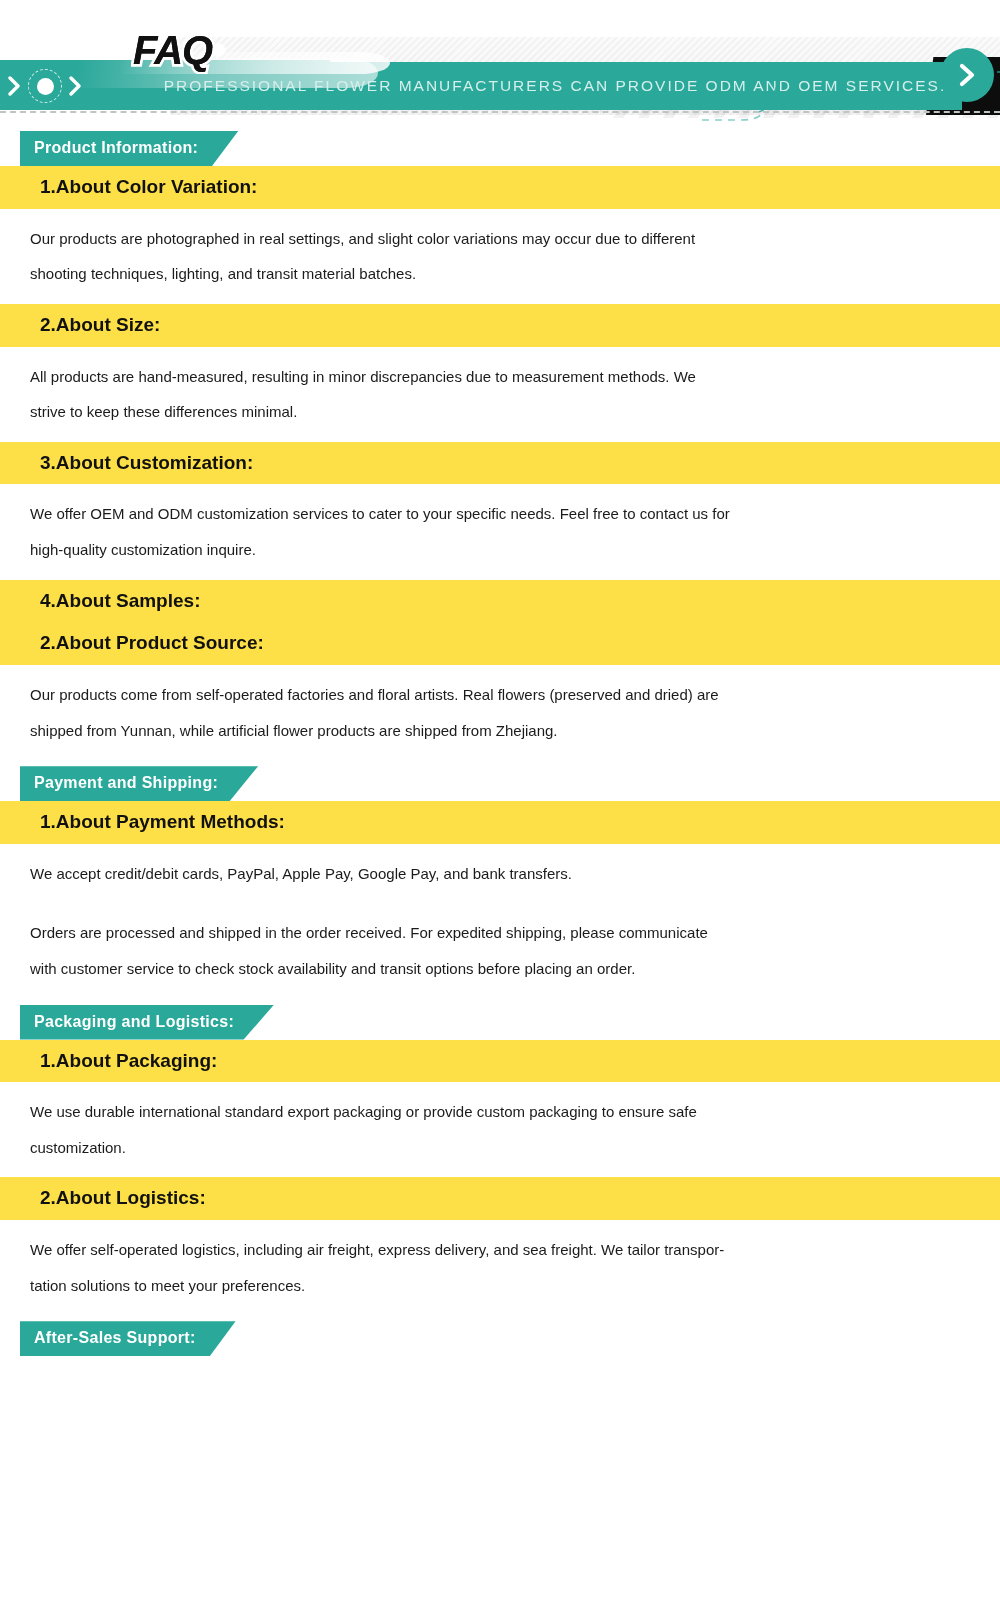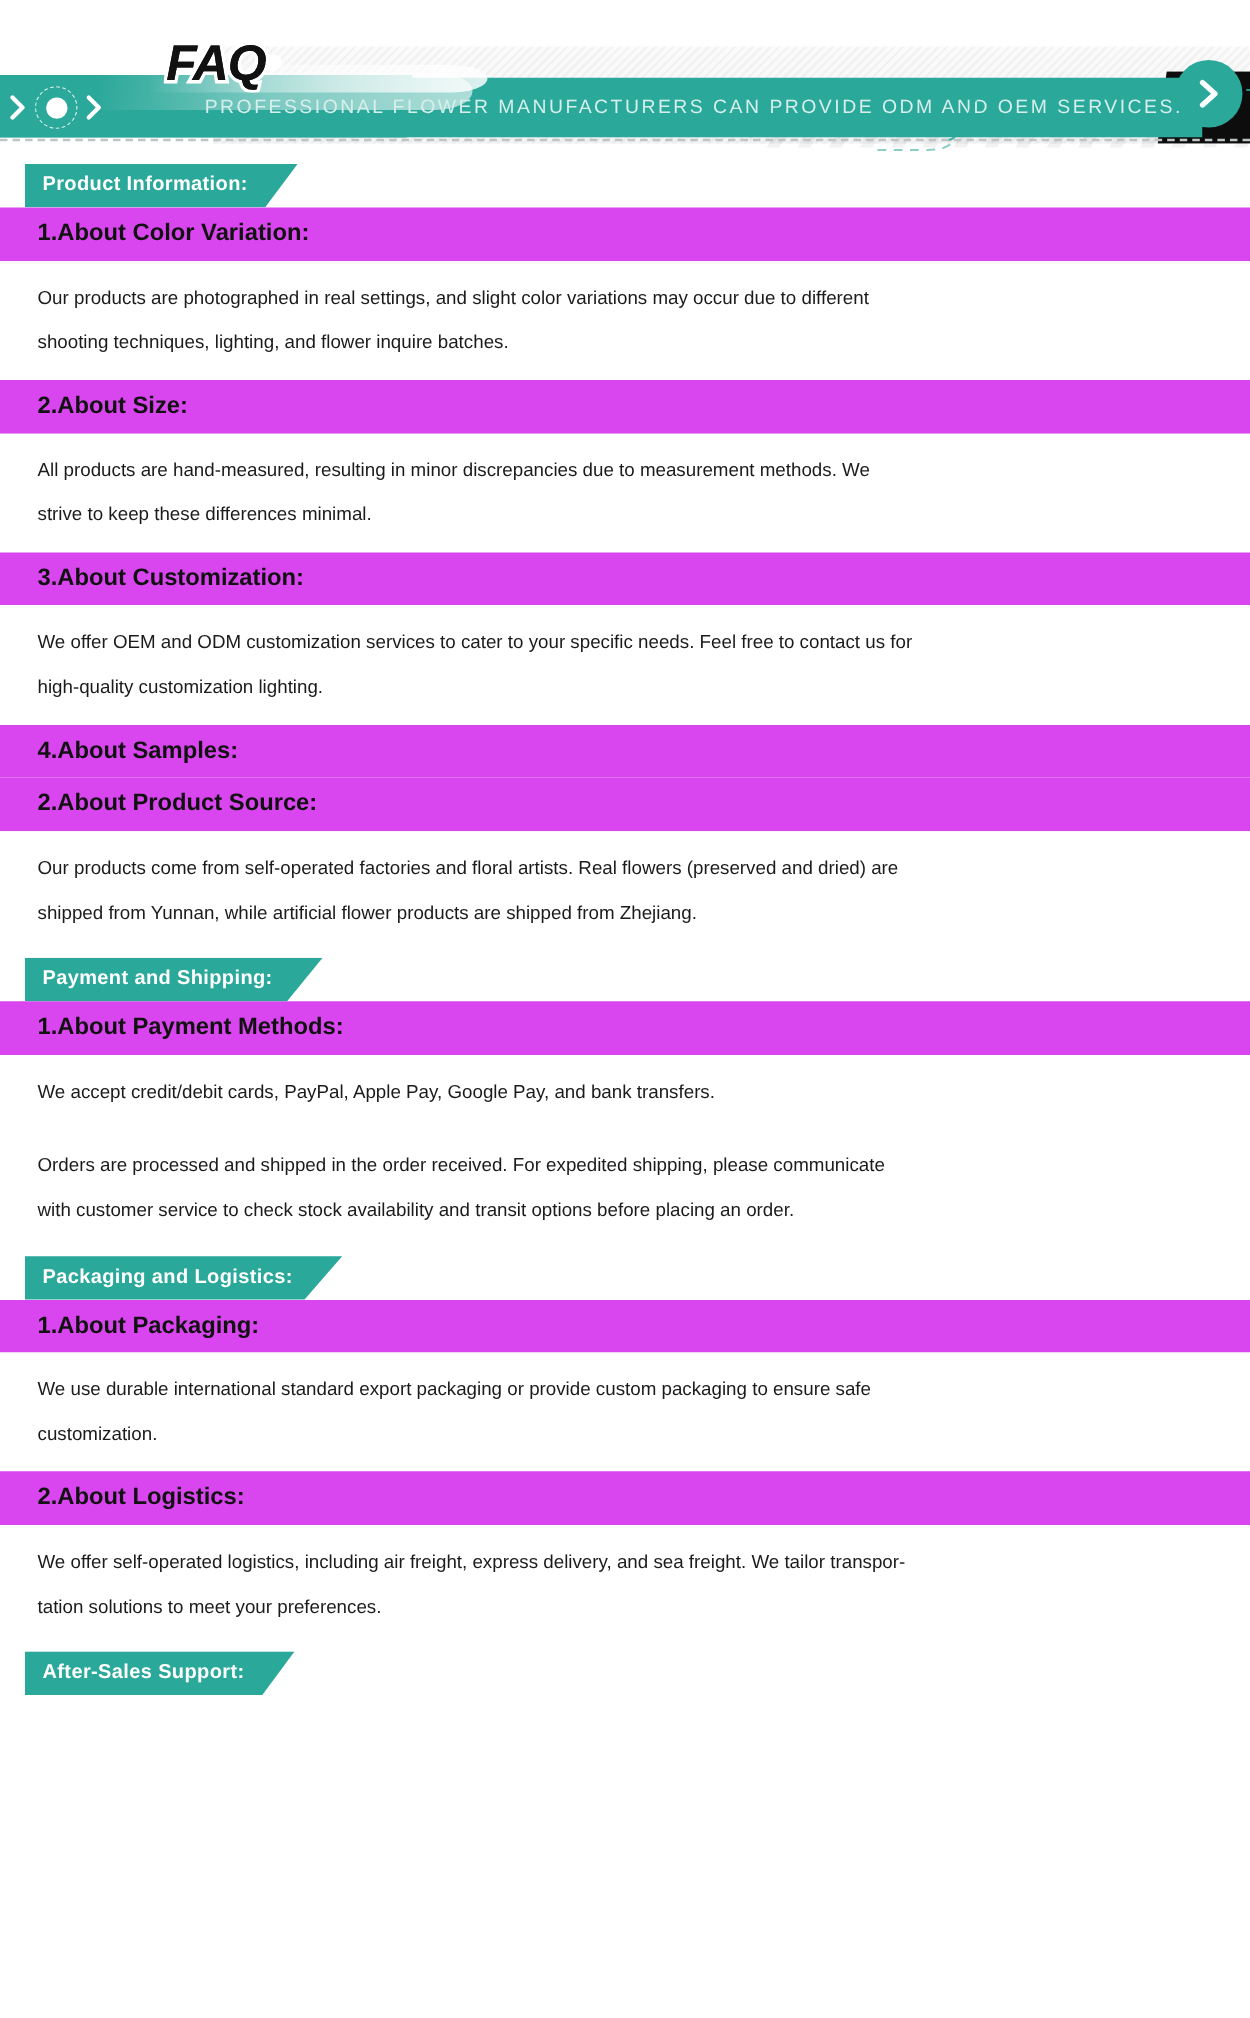--- a/index.html
+++ b/index.html
@@ -206,22 +206,22 @@
     color: #ffffff;
     font-size: 16px;
     font-weight: bold;
     letter-spacing: 0.3px;
     clip-path: polygon(0 0, 100% 0, 88% 100%, 0 100%);
     white-space: nowrap;
   }
 
   .qa-row {
     width: 1000px;
-    background: #d946ef;
-    padding: 9px 30px 10px 30px;
+    background: #fde047;
+    padding: 9px 30px 10px 40px;
   }
   .qa-question {
     font-size: 19px;
     font-weight: bold;
     color: #111111;
     line-height: 1.25;
   }
 
   .qa-answer {
     width: 1000px;
@@ -288,31 +288,31 @@
       <svg width="26" height="26" viewBox="0 0 26 26">
         <path d="M8 4 L18 13 L8 22" fill="none" stroke="#ffffff" stroke-width="4.2" stroke-linecap="round" stroke-linejoin="round"></path>
       </svg>
     </div>
   </div>
 
   <div class="content"><div class="section-tab">Product Information:</div><div class="qa-row">
         <div class="qa-question">1.About Color Variation:</div>
       </div><div class="qa-answer">
         <p>Our products are photographed in real settings, and slight color variations may occur due to different</p>
-        <p>shooting techniques, lighting, and flower inquire batches.</p>
+        <p>shooting techniques, lighting, and transit material batches.</p>
       </div><div class="qa-row">
         <div class="qa-question">2.About Size:</div>
       </div><div class="qa-answer">
         <p>All products are hand-measured, resulting in minor discrepancies due to measurement methods. We</p>
         <p>strive to keep these differences minimal.</p>
       </div><div class="qa-row">
         <div class="qa-question">3.About Customization:</div>
       </div><div class="qa-answer">
         <p>We offer OEM and ODM customization services to cater to your specific needs. Feel free to contact us for</p>
-        <p>high-quality customization lighting.</p>
+        <p>high-quality customization inquire.</p>
       </div><div class="qa-row">
         <div class="qa-question">4.About Samples:</div>
       </div><div class="qa-row">
         <div class="qa-question">2.About Product Source:</div>
       </div><div class="qa-answer">
         <p>Our products come from self-operated factories and floral artists. Real flowers (preserved and dried) are</p>
         <p>shipped from Yunnan, while artificial flower products are shipped from Zhejiang.</p>
       </div><div class="section-tab">Payment and Shipping:</div><div class="qa-row">
         <div class="qa-question">1.About Payment Methods:</div>
       </div><div class="qa-answer">

